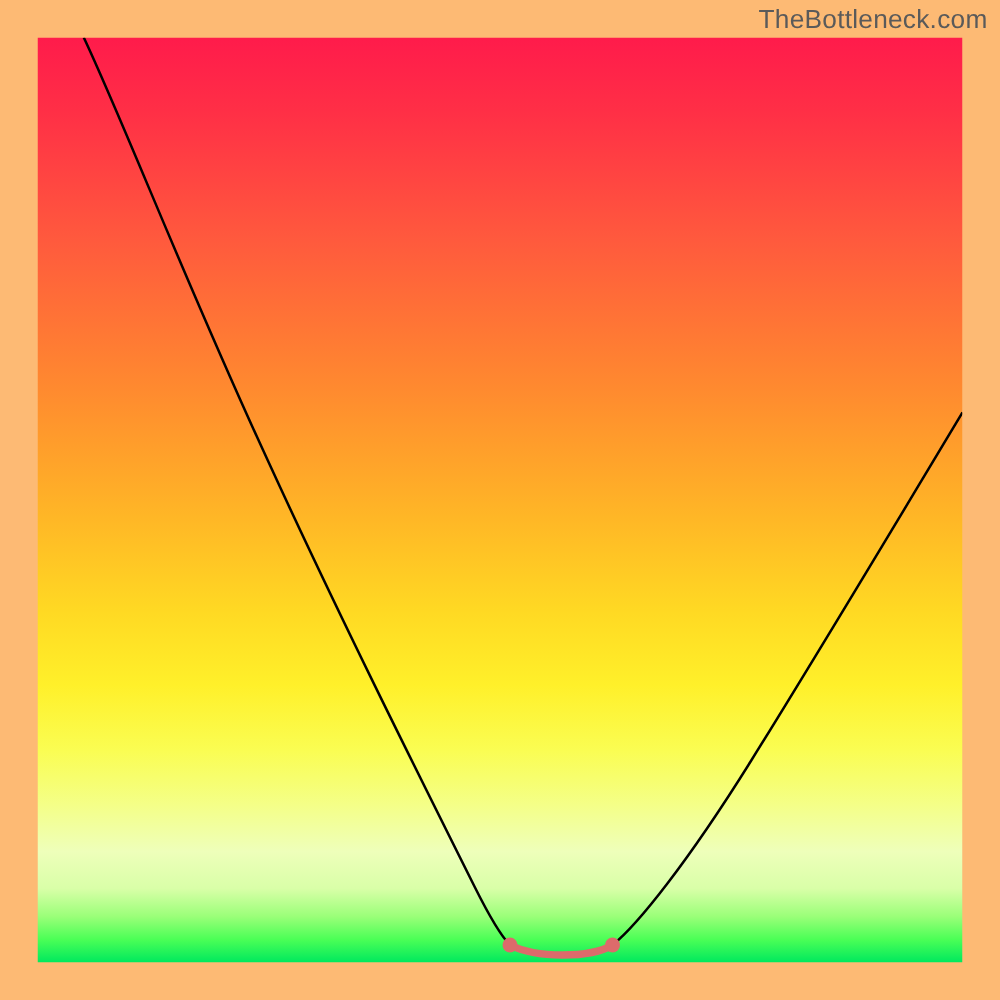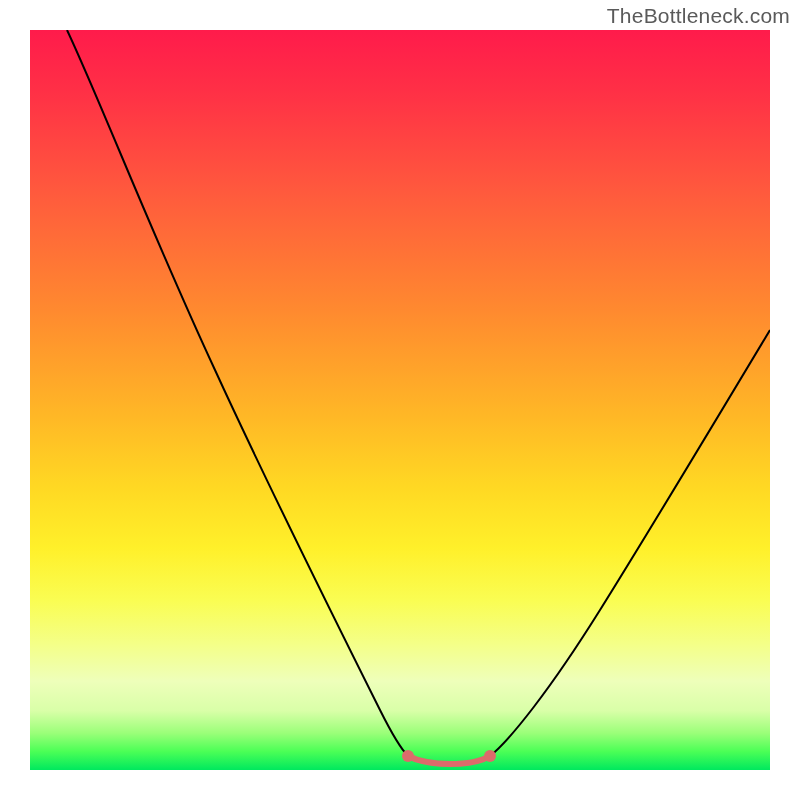--- a/index.html
+++ b/index.html
@@ -8,21 +8,21 @@
     width: 800px;
     height: 800px;
     background: #000;
     overflow: hidden;
     font-family: Arial, Helvetica, sans-serif;
   }
   .frame {
     position: relative;
     width: 800px;
     height: 800px;
-    background: #ffffff;
+    background: #fdba74;
   }
   .watermark {
     position: absolute;
     top: 4px;
     right: 10px;
     color: #5a5a5a;
     font-size: 21px;
     font-weight: 500;
     letter-spacing: 0.2px;
     z-index: 10;

